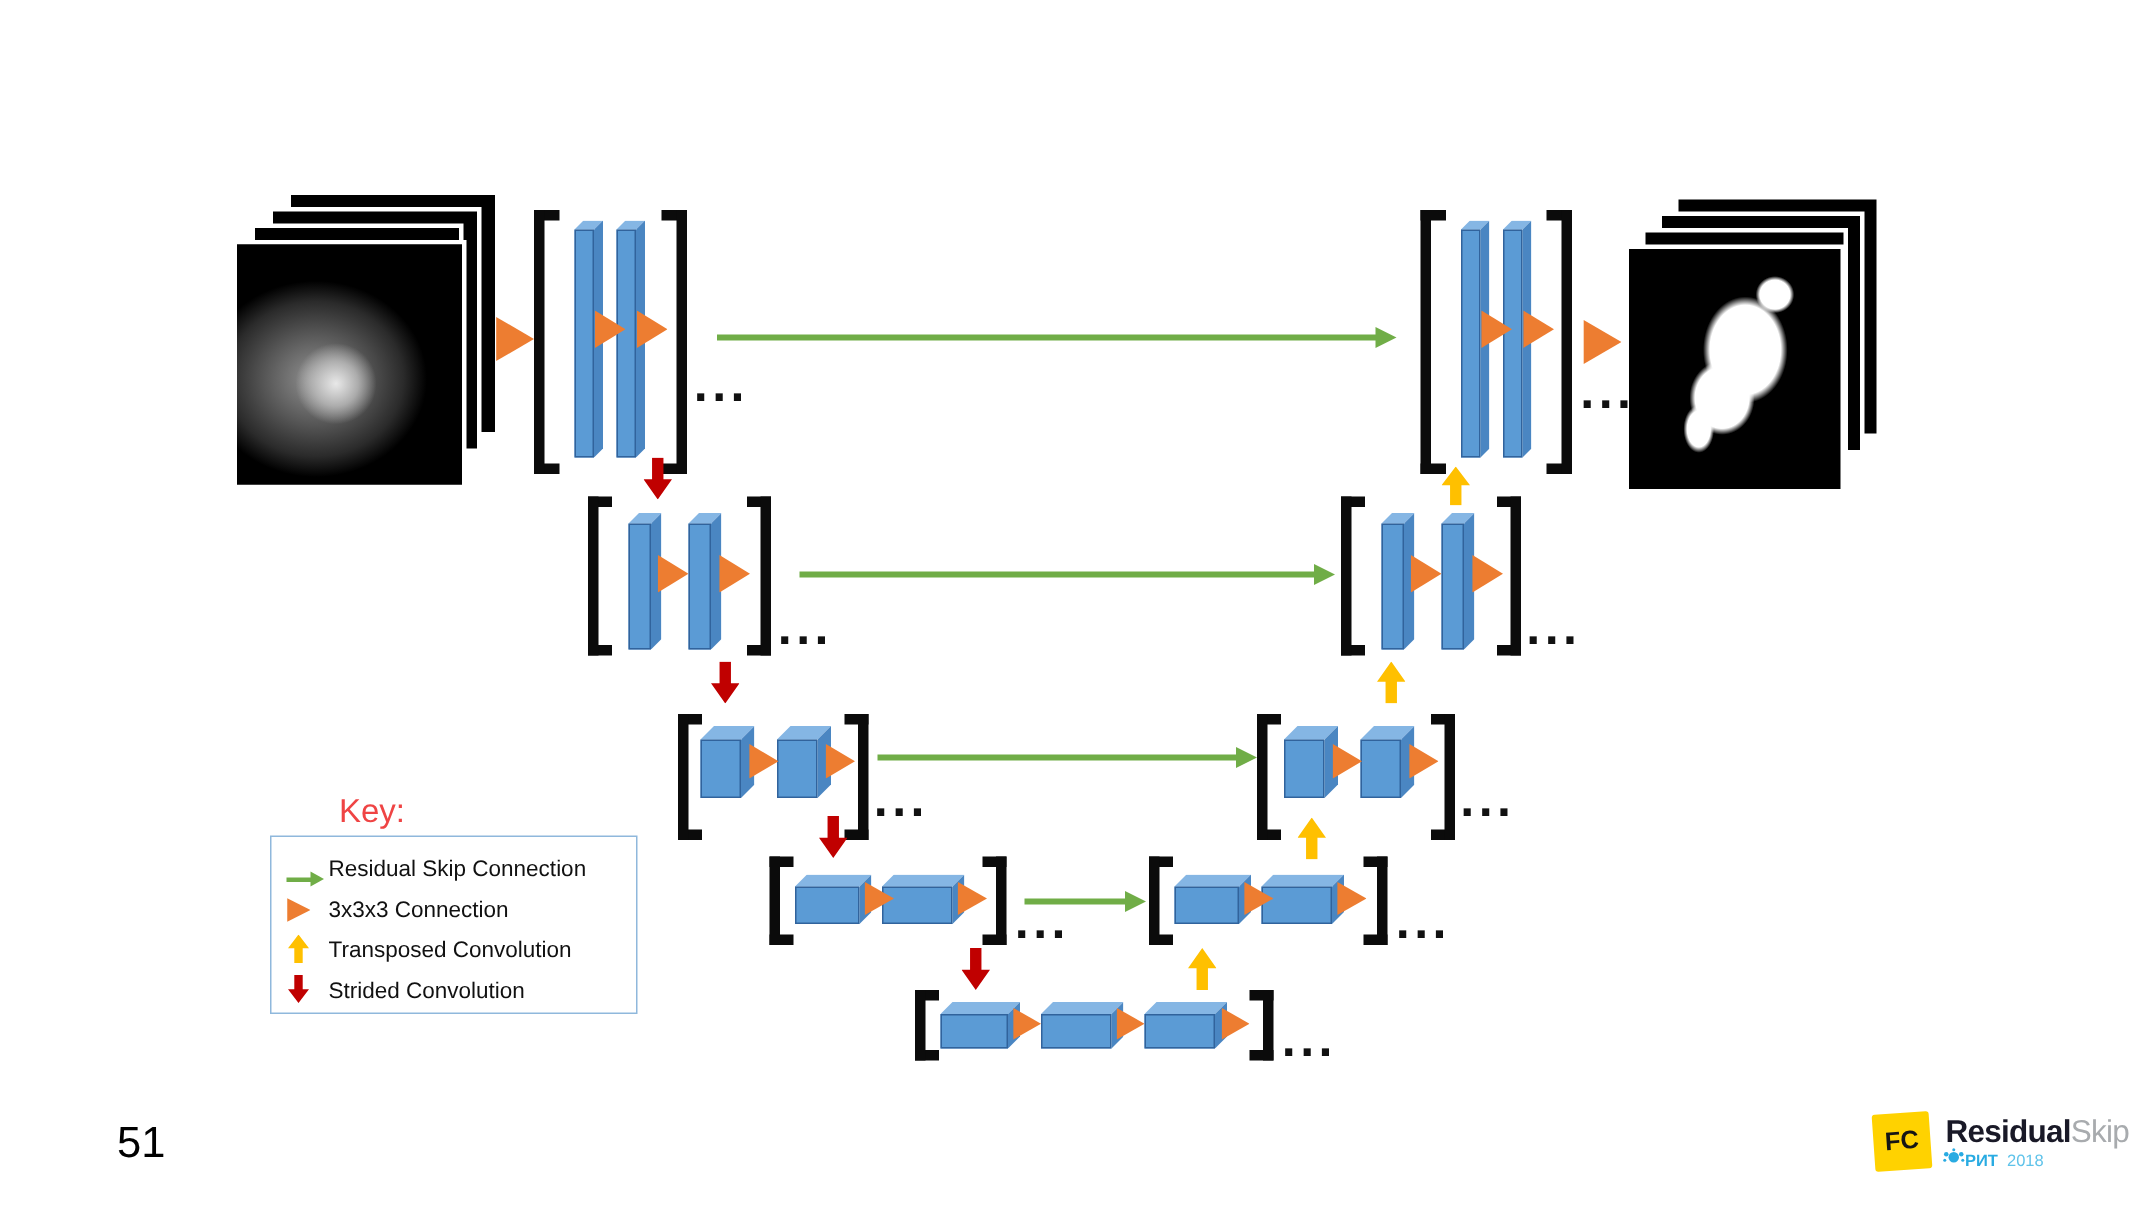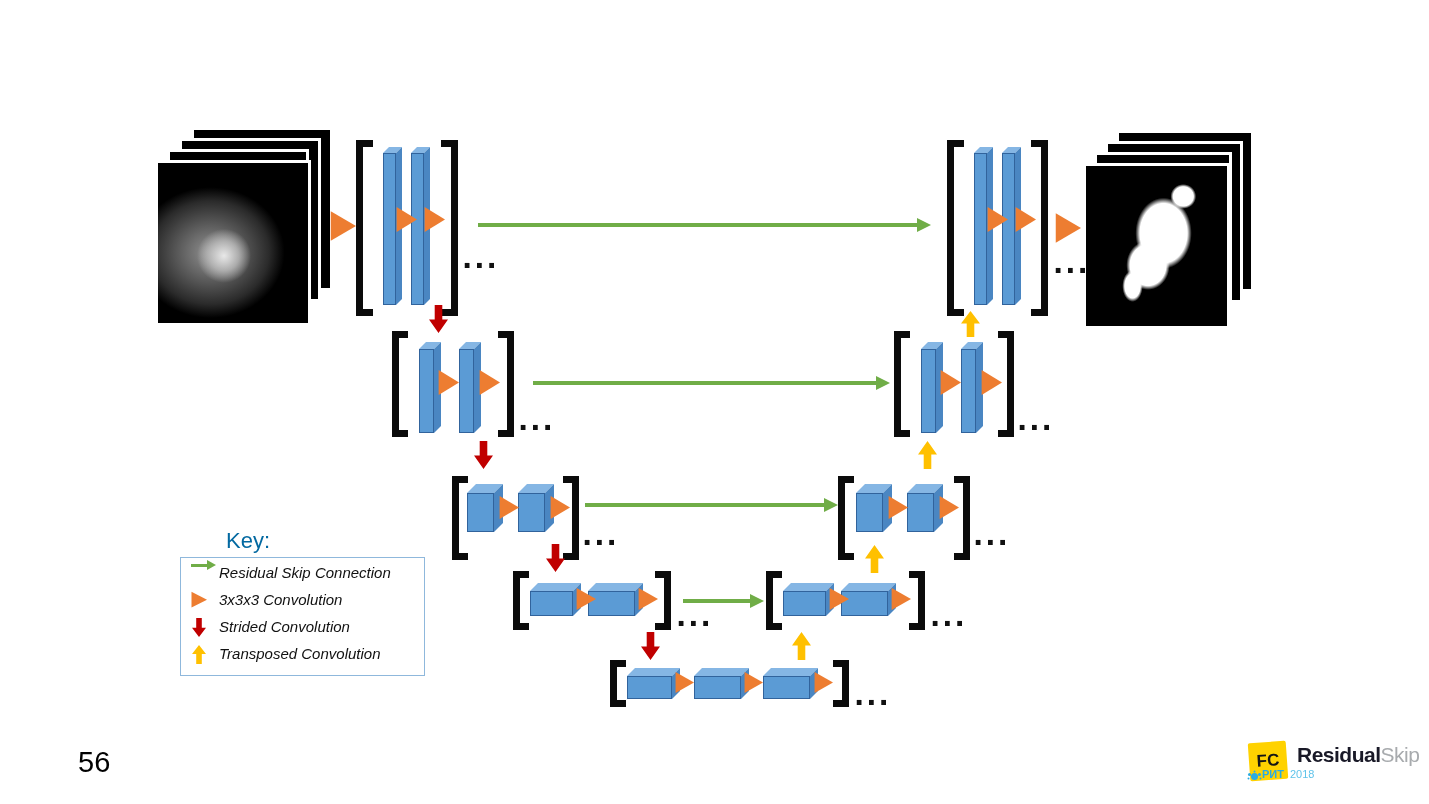--- a/index.html
+++ b/index.html
@@ -35,45 +35,45 @@
 
   
   .skip{position:absolute;height:4px;background:#70AD47;z-index:1;}
   .skip::after{content:"";position:absolute;right:-13px;top:-5px;width:0;height:0;
                border-left:14px solid #70AD47;border-top:7px solid transparent;border-bottom:7px solid transparent;}
 
   
   .dots{position:absolute;font:800 27px "DejaVu Sans",sans-serif;color:#111;letter-spacing:2px;z-index:3;}
 
   
-  .key-title{position:absolute;left:226px;top:528px;font-size:22px;font-weight:500;color:#0369a1;}
+  .key-title{position:absolute;left:226px;top:528px;font-size:22px;font-weight:500;color:#ef4444;}
   .key-box{position:absolute;left:180px;top:557px;width:245px;height:119px;background:#fff;
            border:1px solid #8FB8DC;box-sizing:border-box;display:flex;flex-direction:column;
            justify-content:space-around;padding:5px 6px;}
-  .key-row{display:flex;align-items:flex-start;gap:8px;height:24px;font-style:italic;}
+  .key-row{display:flex;align-items:flex-end;gap:8px;height:24px;}
   .key-label{font-size:15px;color:#111;white-space:nowrap;}
   .kicon{flex:0 0 24px;display:flex;justify-content:center;align-items:center;}
   .kgreen{position:relative;width:17px;height:3px;background:#70AD47;}
   .kgreen::after{content:"";position:absolute;right:-8px;top:-4px;border-left:9px solid #70AD47;
                  border-top:5.5px solid transparent;border-bottom:5.5px solid transparent;}
   .ktri{width:16px;height:17px;background:#ED7D31;clip-path:polygon(3% 4%,100% 50%,3% 96%);}
   .kred{width:14px;height:19px;background:#C00000;
         clip-path:polygon(30% 0,70% 0,70% 52%,100% 52%,50% 100%,0 52%,30% 52%);}
   .kyellow{width:14px;height:19px;background:#FFC000;transform:scaleY(-1);
         clip-path:polygon(30% 0,70% 0,70% 52%,100% 52%,50% 100%,0 52%,30% 52%);}
 
   
   .page-num{position:absolute;left:78px;top:746px;font-size:29px;color:#000;}
   .fc-badge{position:absolute;left:1249px;top:742px;width:38px;height:38px;background:#FFD200;
             transform:rotate(-4deg);display:flex;align-items:center;justify-content:center;
             font-size:17px;font-weight:800;color:#151515;border-radius:2px;}
   .brand{position:absolute;left:1297px;top:743px;font-size:21px;letter-spacing:-0.5px;white-space:nowrap;}
   .brand .b1{font-weight:800;color:#191927;}
   .brand .b2{font-weight:300;color:#A8ABAE;}
-  .subbrand{position:absolute;left:1251px;top:768px;display:flex;align-items:flex-end;gap:4px;
+  .subbrand{position:absolute;left:1299px;top:768px;display:flex;align-items:flex-start;gap:4px;
             font-size:11px;white-space:nowrap;}
   .spider{width:7px;height:7px;border-radius:50%;background:#29ABE2;
           box-shadow:-5px -2px 0 -2px #29ABE2,5px -2px 0 -2px #29ABE2,
                      -6px 2px 0 -2.5px #29ABE2,6px 2px 0 -2.5px #29ABE2,0 -5px 0 -2.5px #29ABE2;}
   .sb1{font-weight:800;color:#29ABE2;}
   .sb2{font-weight:300;color:#5FC3EA;margin-left:2px;}
 </style>
 </head>
 <body>
 
@@ -295,37 +295,37 @@
     <div class="key-row">
       <span class="kicon">
           <span class="kgreen"></span>
         </span>
       <span class="key-label">Residual Skip Connection</span>
     </div>
     <div class="key-row">
       <span class="kicon">
           <span class="ktri"></span>
         </span>
-      <span class="key-label">3x3x3 Convolution</span>
+      <span class="key-label">3x3x3 Connection</span>
+    </div>
+    <div class="key-row">
+      <span class="kicon">
+          <span class="kyellow"></span>
+        </span>
+      <span class="key-label">Transposed Convolution</span>
     </div>
     <div class="key-row">
       <span class="kicon">
           <span class="kred"></span>
         </span>
       <span class="key-label">Strided Convolution</span>
     </div>
-    <div class="key-row">
-      <span class="kicon">
-          <span class="kyellow"></span>
-        </span>
-      <span class="key-label">Transposed Convolution</span>
-    </div>
-  </div>
-
-  <div class="page-num">56</div>
+  </div>
+
+  <div class="page-num">51</div>
 
   <div>
     <div class="fc-badge">FC</div>
     <div class="brand"><span class="b1">Residual</span><span class="b2">Skip</span></div>
     <div class="subbrand">
       <span class="spider"></span>
       <span class="sb1">РИТ</span>
       <span class="sb2">2018</span>
     </div>
   </div>

